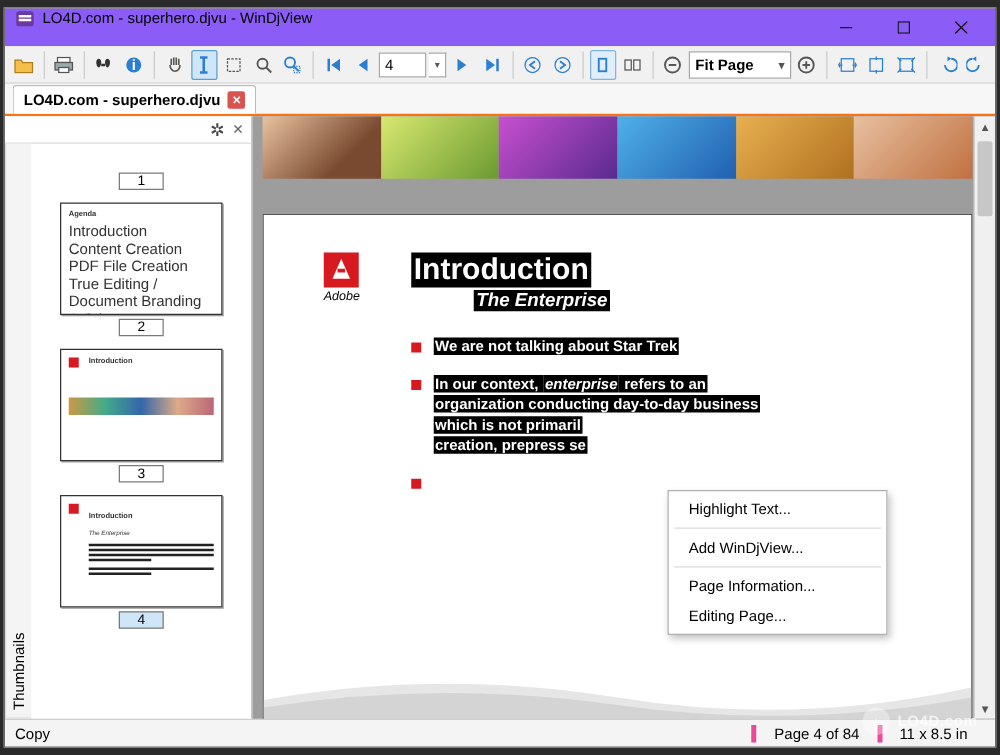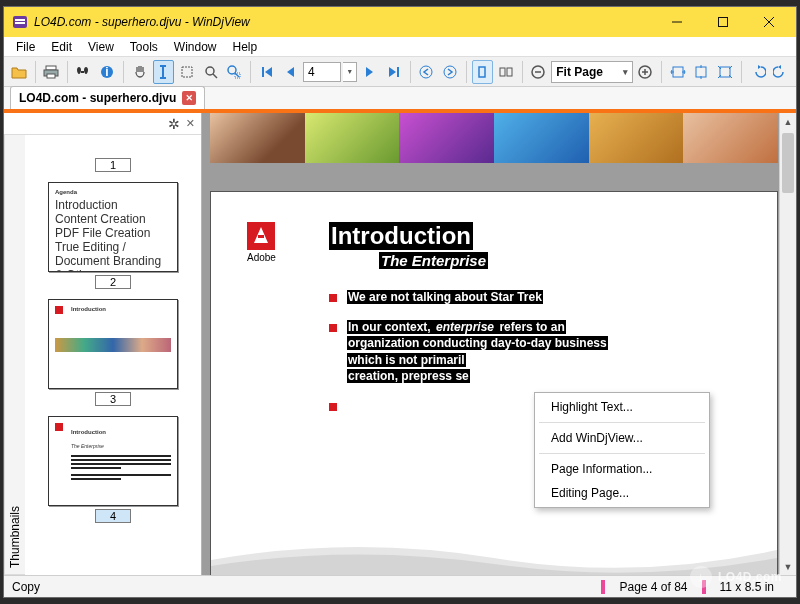--- a/index.html
+++ b/index.html
@@ -1,20 +1,20 @@
 <!DOCTYPE html>
 <html><head>
 <meta charset="utf-8">
 <style>
 * { margin: 0; padding: 0; box-sizing: border-box; font-family: "Segoe UI", Tahoma, sans-serif; font-size: 12px; }
 body { background: #2a2a2a; width: 800px; height: 604px; overflow: hidden; position: relative; }
 .frame { position: absolute; top: 6px; left: 3px; width: 794px; height: 592px; background: #fff; border: 1px solid #6b6b6b; display: flex; flex-direction: column; }
 
 
-.titlebar { height: 30px; background: #fde047; display: flex; align-items: center; padding: 0 4px 0 8px; font-style: italic; }
+.titlebar { height: 30px; background: #8b5cf6; display: flex; align-items: flex-start; padding: 0 4px 0 8px; }
 .titlebar .icon { width: 16px; height: 16px; margin-right: 6px; }
 .titlebar .title { flex: 1; font-size: 12px; color: #000; }
 .winbtns { display: flex; }
 .winbtn { width: 46px; height: 30px; display: flex; align-items: center; justify-content: center; }
 .winbtn svg { stroke: #111; }
 
 
 .menubar { height: 20px; display: flex; align-items: center; padding: 0 4px; border-bottom: 1px solid #ddd; }
 .menubar span { padding: 2px 8px; font-size: 12px; }
 
@@ -23,21 +23,21 @@
 .tbtn { width: 24px; height: 24px; display: flex; align-items: center; justify-content: center; border: 1px solid transparent; border-radius: 2px; }
 .tbtn.active { background: #e0eef9; border: 1px solid #7fb5e0; }
 .tbtn.pulled { background: #cfe6f8; border: 1px solid #5c9ed6; }
 .tsep { width: 1px; height: 22px; background: #ccc; margin: 0 3px; }
 .pagebox { width: 38px; height: 20px; border: 1px solid #aaa; background: #fff; padding: 0 4px; font-size: 12px; }
 .zoomcombo { height: 22px; border: 1px solid #aaa; background: #fff; display: flex; align-items: center; padding: 0 4px; width: 90px; font-weight: bold; font-size: 12px; justify-content: space-between; }
 .zoomcombo::after { content: "▾"; font-size: 9px; color: #555; }
 .drop { width: 16px; height: 20px; border: 1px solid #aaa; border-left: 0; background: #fff; display: flex; align-items: center; justify-content: center; font-size: 8px; color: #555; }
 
 
-.tabstrip { height: 26px; background: #f7f7f7; border-bottom: 4px solid #f97316; display: flex; align-items: end; padding: 0 6px; }
+.tabstrip { height: 26px; background: #f7f7f7; border-bottom: 2px solid #f97316; display: flex; align-items: end; padding: 0 6px; }
 .tab { background: #fff; border: 1px solid #bcbcbc; border-bottom: 0; border-radius: 3px 3px 0 0; padding: 4px 8px; display: flex; align-items: center; gap: 6px; font-weight: bold; font-size: 12px; }
 .tab .close { width: 14px; height: 14px; background: #d9534f; border-radius: 2px; display: flex; align-items: center; justify-content: center; }
 .tab .close::before { content: "✕"; color: #fff; font-size: 9px; font-weight: bold; }
 
 
 .content { flex: 1; display: flex; min-height: 0; }
 
 
 .side { width: 198px; border-right: 1px solid #b5b5b5; display: flex; flex-direction: column; background: #fff; }
 .side-head { height: 22px; border-bottom: 1px solid #dcdcdc; display: flex; align-items: center; justify-content: flex-end; padding: 0 6px; gap: 6px; }
@@ -54,21 +54,21 @@
 .tstrip { height: 14px; margin-top: 26px; background: linear-gradient(90deg,#c94,#4a8,#36a,#da8,#b67); }
 .tline { height: 2px; background: #222; margin-bottom: 2px; }
 .tline.short { width: 50%; }
 
 
 .viewer { flex: 1; background: #9d9d9d; position: relative; overflow: hidden; }
 .viewer-inner { position: absolute; top: 0; left: 8px; right: 18px; bottom: 0; display: flex; flex-direction: column; }
 .banner { height: 50px; display: flex; }
 .bchunk { flex: 1; }
 .doc { flex: 1; background: #fff; border: 1px solid #555; margin-top: 28px; padding: 30px 36px 10px; position: relative; }
-.logo { position: absolute; left: 36px; top: 30px; text-align: center; }
+.logo { position: absolute; left: 48px; top: 30px; text-align: center; font-style: italic; }
 .logo .sq { width: 28px; height: 28px; background: #d71920; position: relative; }
 .logo .sq::before { content: ""; position: absolute; left: 7px; top: 5px; width: 0; height: 0; border-left: 7px solid transparent; border-right: 7px solid transparent; border-bottom: 16px solid #fff; }
 .logo .sq::after { content: ""; position: absolute; left: 11px; top: 13px; width: 6px; height: 3px; background: #d71920; }
 .logo .txt { font-size: 10px; margin-top: 2px; }
 .doc-body { margin-left: 82px; }
 .hd1 { font-size: 24px; font-weight: bold; background: #000; color: #fff; display: inline-block; padding: 0 2px; }
 .hd2 { font-size: 15px; font-style: italic; font-weight: bold; background: #000; color: #fff; display: inline-block; margin-left: 50px; margin-top: 2px; padding: 0 2px; }
 .bullets { margin-top: 20px; }
 .bullet { display: flex; gap: 10px; margin-bottom: 14px; line-height: 1.35; font-size: 14px; font-weight: bold; }
 .bullet .sq { width: 8px; height: 8px; background: #d71920; margin-top: 5px; flex-shrink: 0; }
@@ -122,28 +122,20 @@
         </div>
       <div class="winbtn">
           <svg width="10" height="10">
             <line x1="0" y1="0" x2="10" y2="10" stroke-width="1"></line>
             <line x1="10" y1="0" x2="0" y2="10" stroke-width="1"></line>
           </svg>
         </div>
     </div>
   </div>
 
-  <div class="menubar">
-    <span>File</span>
-    <span>Edit</span>
-    <span>View</span>
-    <span>Tools</span>
-    <span>Window</span>
-    <span>Help</span>
-  </div>
 
   <div class="toolbar">
     <div class="tbtn">
         <svg width="16" height="14">
           <path d="M1 3h5l1 2h8v8H1z" fill="#f5c04a" stroke="#b07d18"></path>
         </svg>
       </div>
     <div class="tsep"></div>
     <div class="tbtn">
         <svg width="16" height="14">

